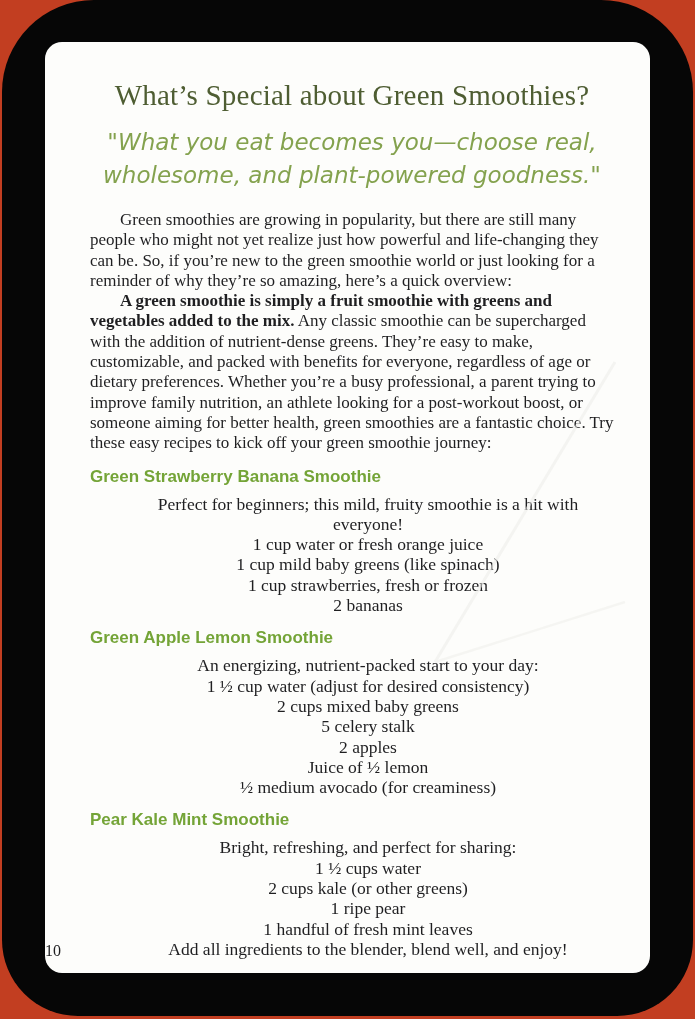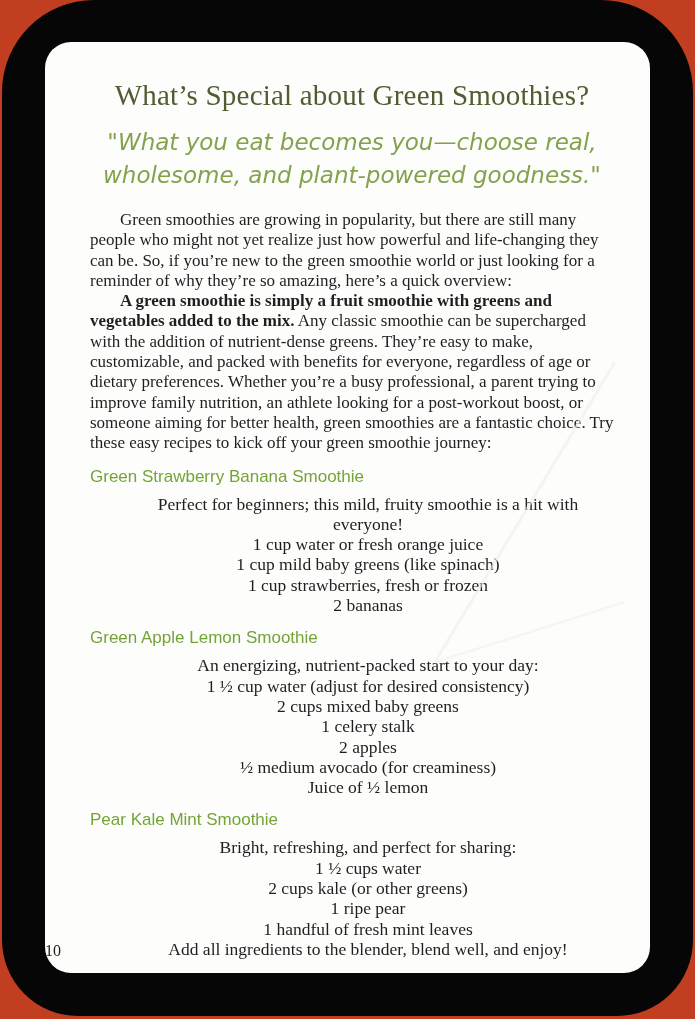--- a/index.html
+++ b/index.html
@@ -14,21 +14,21 @@
     position: absolute;
     top: 0; left: 2px; right: 2px; bottom: 3px;
     background: #060606;
     border-radius: 92px 92px 76px 76px;
   }
   .page {
     position: absolute;
     left: 45px; top: 42px;
     width: 605px; height: 931px;
     background: #fdfdfb;
-    border-radius: 26px;
+    border-radius: 17px;
     overflow: hidden;
     padding: 36px 36px 0 45px;
   }
   .watermark {
     position: absolute;
     left: 250px; top: 300px;
     width: 360px; height: 380px;
     opacity: 0.55;
     pointer-events: none;
   }
@@ -53,21 +53,21 @@
   .body-para {
     font-size: 17px;
     line-height: 20.3px;
     color: #1f1f21;
     text-indent: 30px;
     text-align: left;
   }
   .recipe { margin-top: 12px; }
   .recipe-heading {
     font-family: "Liberation Sans", sans-serif;
-    font-weight: normal;
+    font-weight: bold;
     font-size: 17px;
     line-height: 22px;
     color: #74a437;
     margin: 0 0 6px 0;
   }
   .recipe-lines { margin-left: 32px; }
   .recipe-line {
     font-size: 17.5px;
     line-height: 20.3px;
     color: #1f1f21;
@@ -113,24 +113,24 @@
           <div class="recipe-line">1 cup strawberries, fresh or frozen</div>
           <div class="recipe-line">2 bananas</div>
         </div>
       </div>
       <div class="recipe">
         <h2 class="recipe-heading">Green Apple Lemon Smoothie</h2>
         <div class="recipe-lines">
           <div class="recipe-line">An energizing, nutrient-packed start to your day:</div>
           <div class="recipe-line">1 ½ cup water (adjust for desired consistency)</div>
           <div class="recipe-line">2 cups mixed baby greens</div>
-          <div class="recipe-line">1 celery stalk</div>
+          <div class="recipe-line">5 celery stalk</div>
           <div class="recipe-line">2 apples</div>
+          <div class="recipe-line">Juice of ½ lemon</div>
           <div class="recipe-line">½ medium avocado (for creaminess)</div>
-          <div class="recipe-line">Juice of ½ lemon</div>
         </div>
       </div>
       <div class="recipe">
         <h2 class="recipe-heading">Pear Kale Mint Smoothie</h2>
         <div class="recipe-lines">
           <div class="recipe-line">Bright, refreshing, and perfect for sharing:</div>
           <div class="recipe-line">1 ½ cups water</div>
           <div class="recipe-line">2 cups kale (or other greens)</div>
           <div class="recipe-line">1 ripe pear</div>
           <div class="recipe-line">1 handful of fresh mint leaves</div>

